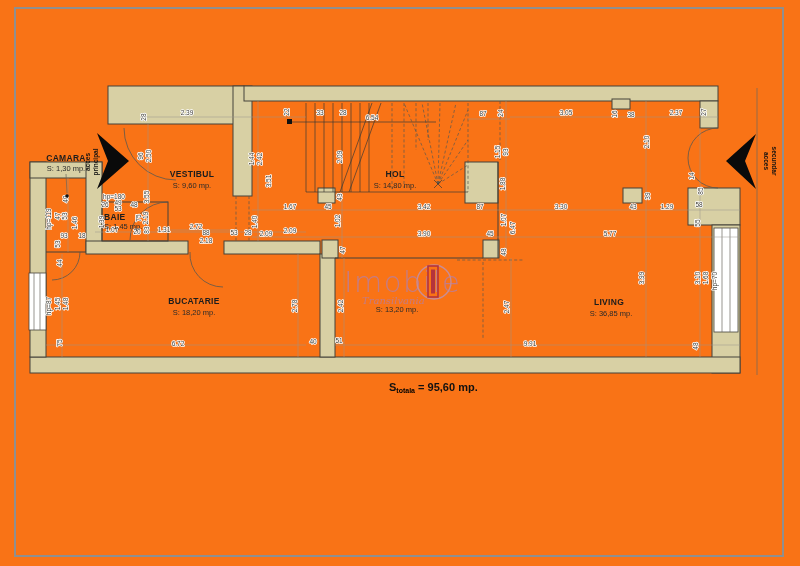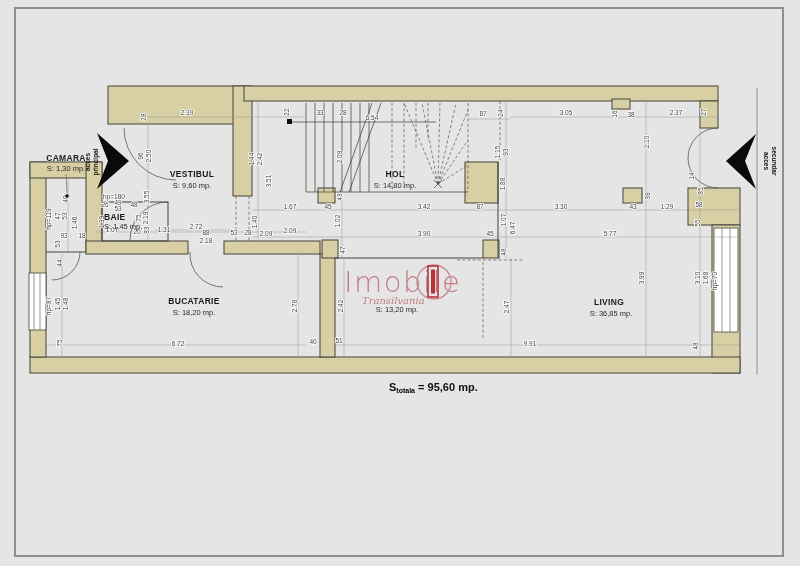--- a/index.html
+++ b/index.html
@@ -1,16 +1,16 @@
 <!DOCTYPE html>
 <html><head>
 <meta charset="utf-8">
 <style>
   html,body{margin:0;padding:0;background:#fff;}
-  #stage{position:relative;width:800px;height:566px;background:#e5e5e5;overflow:hidden;
+  #stage{position:relative;width:800px;height:566px;background:#f97316;overflow:hidden;
          font-family:"Liberation Sans",sans-serif;}
   #page-frame{position:absolute;left:14px;top:7px;width:770px;height:550px;
               border:2px solid #8f8f8f;box-sizing:border-box;}
   svg{position:absolute;left:0;top:0;}
   .wall{fill:#d8d0a4;stroke:#45423a;stroke-width:1;}
   .thin{stroke:#45423a;stroke-width:1;fill:none;}
   .lite{stroke:#6a675e;stroke-width:.7;fill:none;}
   .dimline{stroke:#9a978c;stroke-width:.5;fill:none;}
   .dashed{stroke:#5a584f;stroke-width:.7;stroke-dasharray:3 2.2;fill:none;}
   .arc{stroke:#5a584f;stroke-width:.8;fill:none;}

